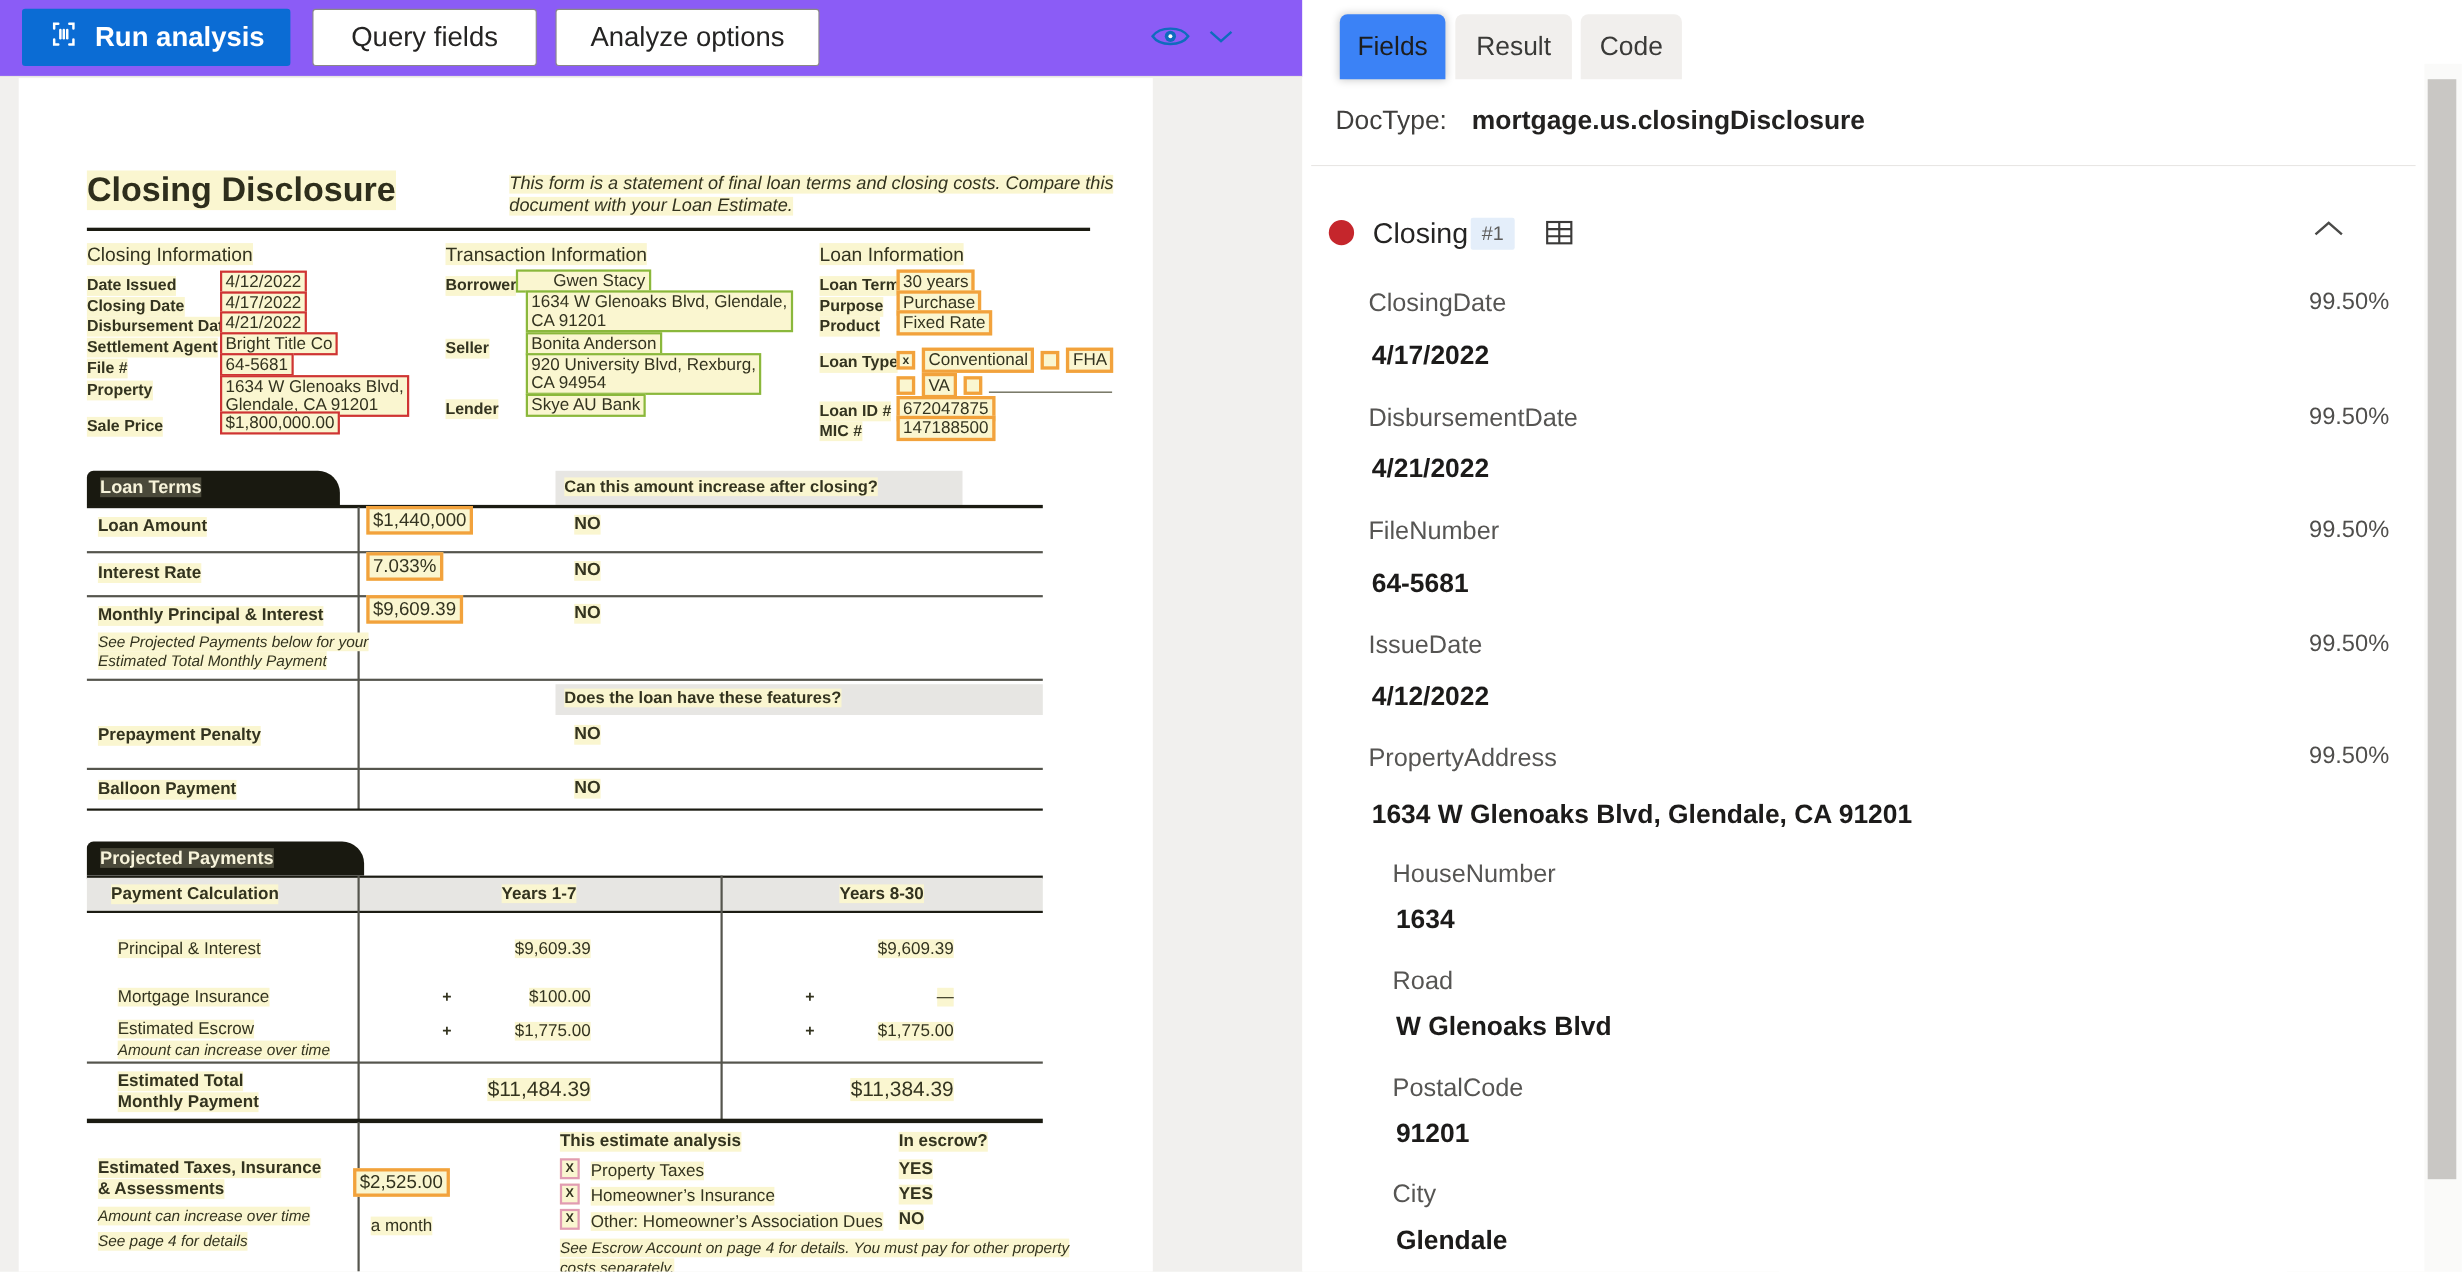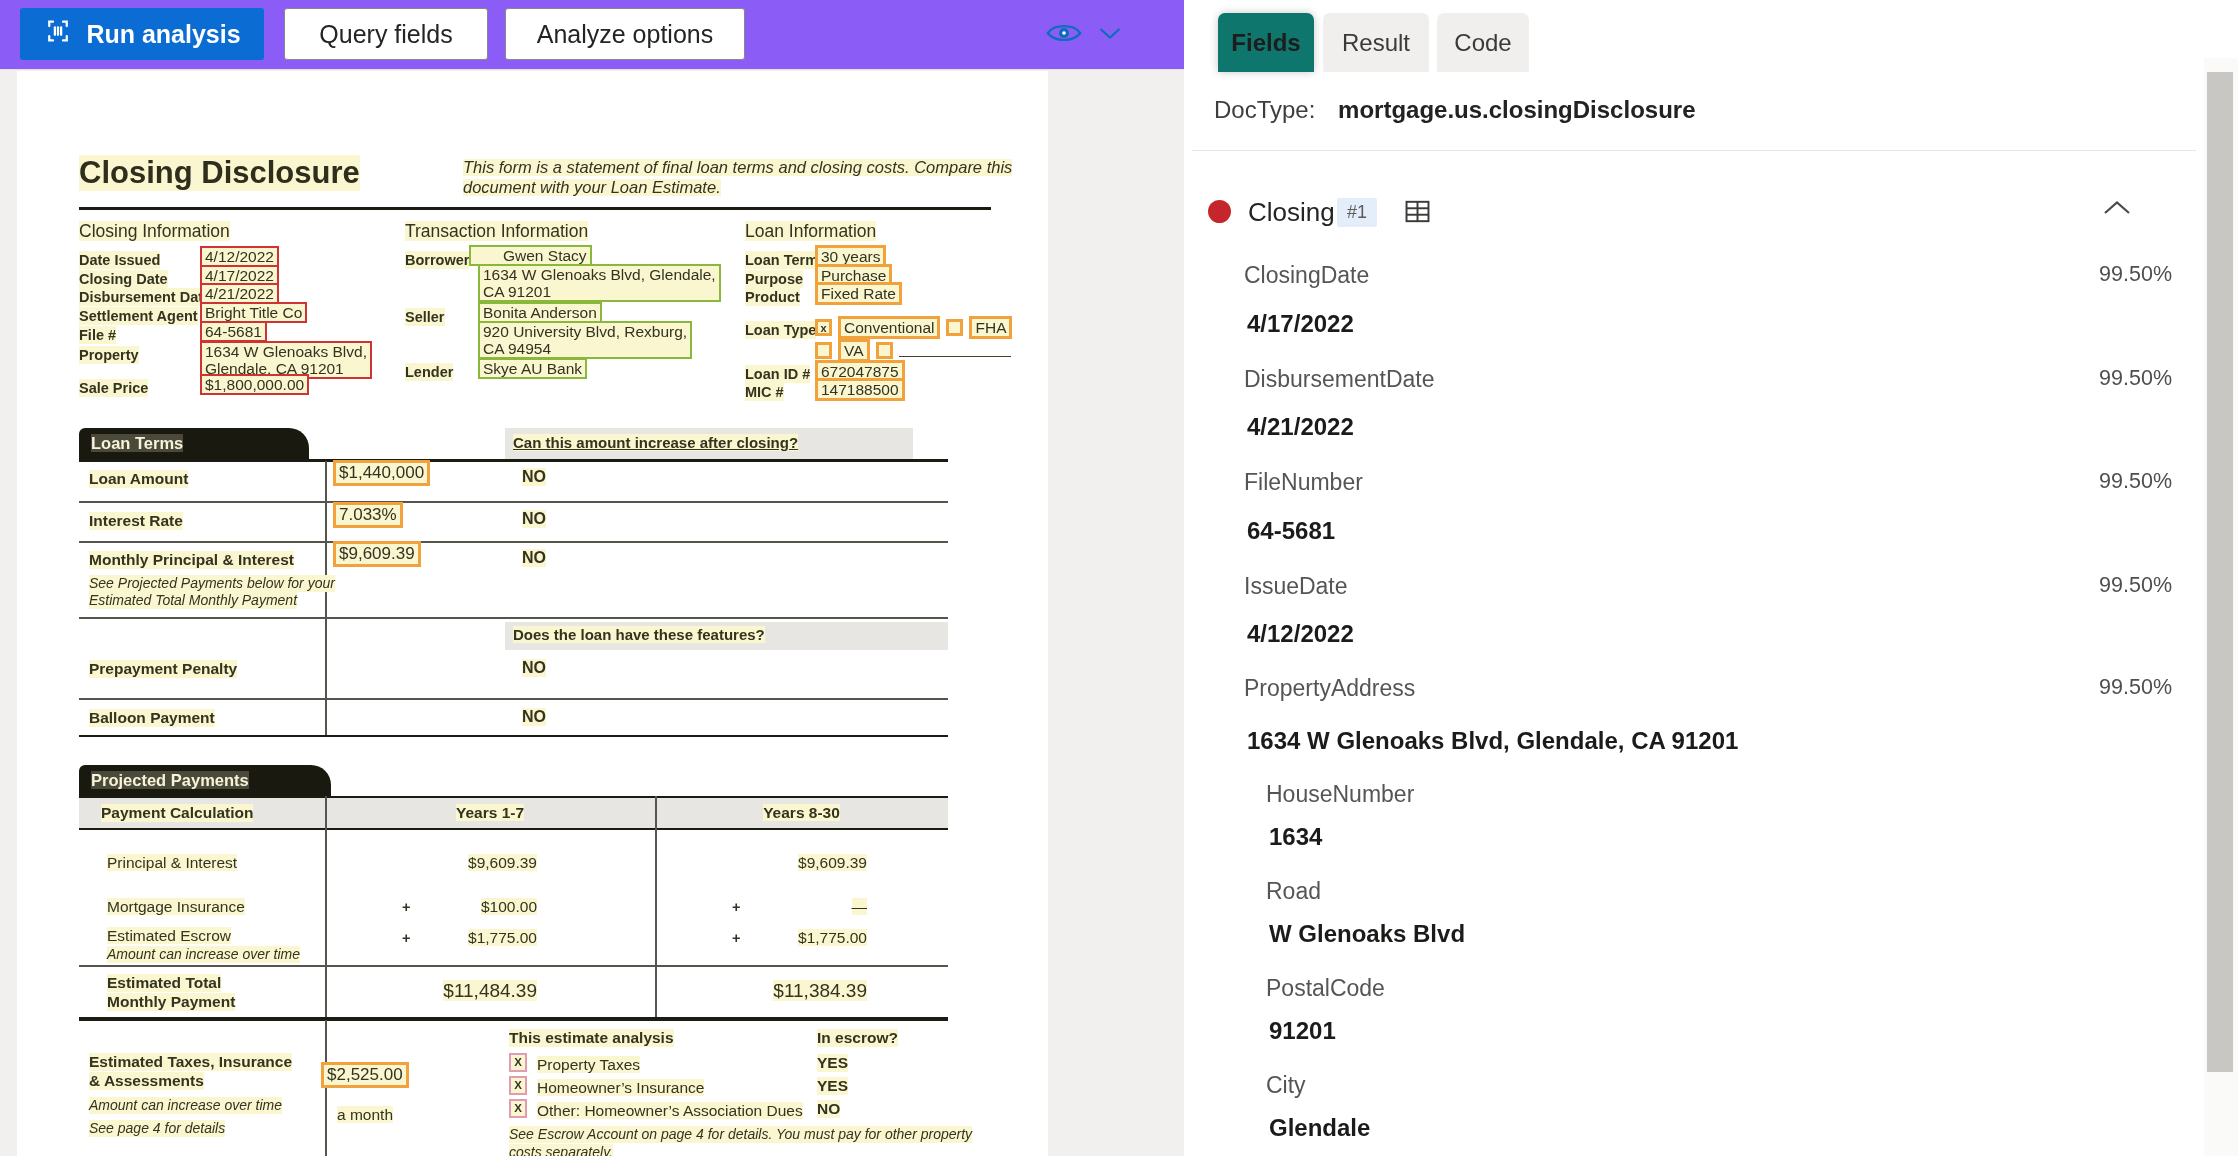--- a/index.html
+++ b/index.html
@@ -40,21 +40,21 @@
   .pill { position:absolute; background:#191910; color:#f7f3da; border-radius:6px 20px 0 0;
           font-weight:bold; font-size:16.5px; height:31px; padding:6px 12px 0 12px; white-space:nowrap; }
   .pill .hl { background:rgba(250,246,208,.22); }
   .ghead { position:absolute; background:#e7e6e3; font-weight:bold; font-size:15px; padding:6px 0 0 8px; height:31px; }
   .blankline { display:inline-block; width:112px; height:13px; border-bottom:1.5px solid #44442c; }
 
   
   #panel { position:absolute; left:1184px; top:0; width:1054px; height:1156px; background:#fff; color:#252423; }
   .tab { position:absolute; top:13px; height:59px; border-radius:7px 7px 0 0; font-size:24px;
          display:flex; align-items:center; justify-content:center; cursor:pointer; color:#3a3a38; }
-  .tab-active { background:#0f766e; font-weight:bold; color:#1d1d1d; box-shadow:0 0 8px rgba(0,0,0,.22); z-index:2; }
+  .tab-active { background:#3b82f6; font-weight:normal; color:#1d1d1d; box-shadow:0 0 8px rgba(0,0,0,.22); z-index:2; }
   .tab-idle { background:#f1efed; }
   .pf-label { position:absolute; font-size:23px; color:#565553; white-space:nowrap; }
   .pf-value { position:absolute; font-size:24px; font-weight:bold; color:#1c1b1a; white-space:nowrap; }
   .pf-conf  { position:absolute; right:66px; font-size:21.5px; color:#4f4e4c; }
   .badge { position:absolute; background:#e4eefa; color:#5c5b5a; font-size:18px; padding:4px 10px; border-radius:2px; }
   #sb-track { position:absolute; right:0; top:58px; width:34px; height:1098px; background:#fafaf9; }
   #sb-thumb { position:absolute; right:5px; top:14px; width:26px; height:1000px; background:#c9c7c4; }
 </style>
 </head>
 <body>
@@ -160,21 +160,21 @@
       <span class="bb b-orange fv">VA</span>
       <span class="bb b-orange cbsq"></span>
       <span class="blankline"></span>
     </div>
     <div class="abs fl hl" style="left:728px;top:294px;">Loan ID #</div>
     <span class="abs bb b-orange fv" style="left:798px;top:289px;">672047875</span>
     <div class="abs fl hl" style="left:728px;top:312px;">MIC #</div>
     <span class="abs bb b-orange fv" style="left:798px;top:307px;">147188500</span>
 
     <div class="pill" style="left:62px;top:357px;width:230px;"><span class="hl">Loan Terms</span></div>
-    <div class="ghead" style="left:488px;top:357px;width:408px;text-decoration:underline;"><span class="hl">Can this amount increase after closing?</span></div>
+    <div class="ghead" style="left:488px;top:357px;width:370px;"><span class="hl">Can this amount increase after closing?</span></div>
     <div class="thick" style="left:62px;top:388px;width:869px;height:2.5px;"></div>
     <div class="line" style="left:308px;top:390px;width:1.5px;height:275px;"></div>
 
     <div class="abs fl hl" style="left:72px;top:399px;font-size:15.5px;">Loan Amount</div>
     <span class="abs bb b-orange" style="left:316px;top:389px;font-size:17px;">$1,440,000</span>
     <div class="abs no hl" style="left:505px;top:397px;">NO</div>
     <div class="line" style="left:62px;top:430px;width:869px;height:1.5px;"></div>
 
     <div class="abs fl hl" style="left:72px;top:441px;font-size:15.5px;">Interest Rate</div>
     <span class="abs bb b-orange" style="left:316px;top:431px;font-size:17px;">7.033%</span>

